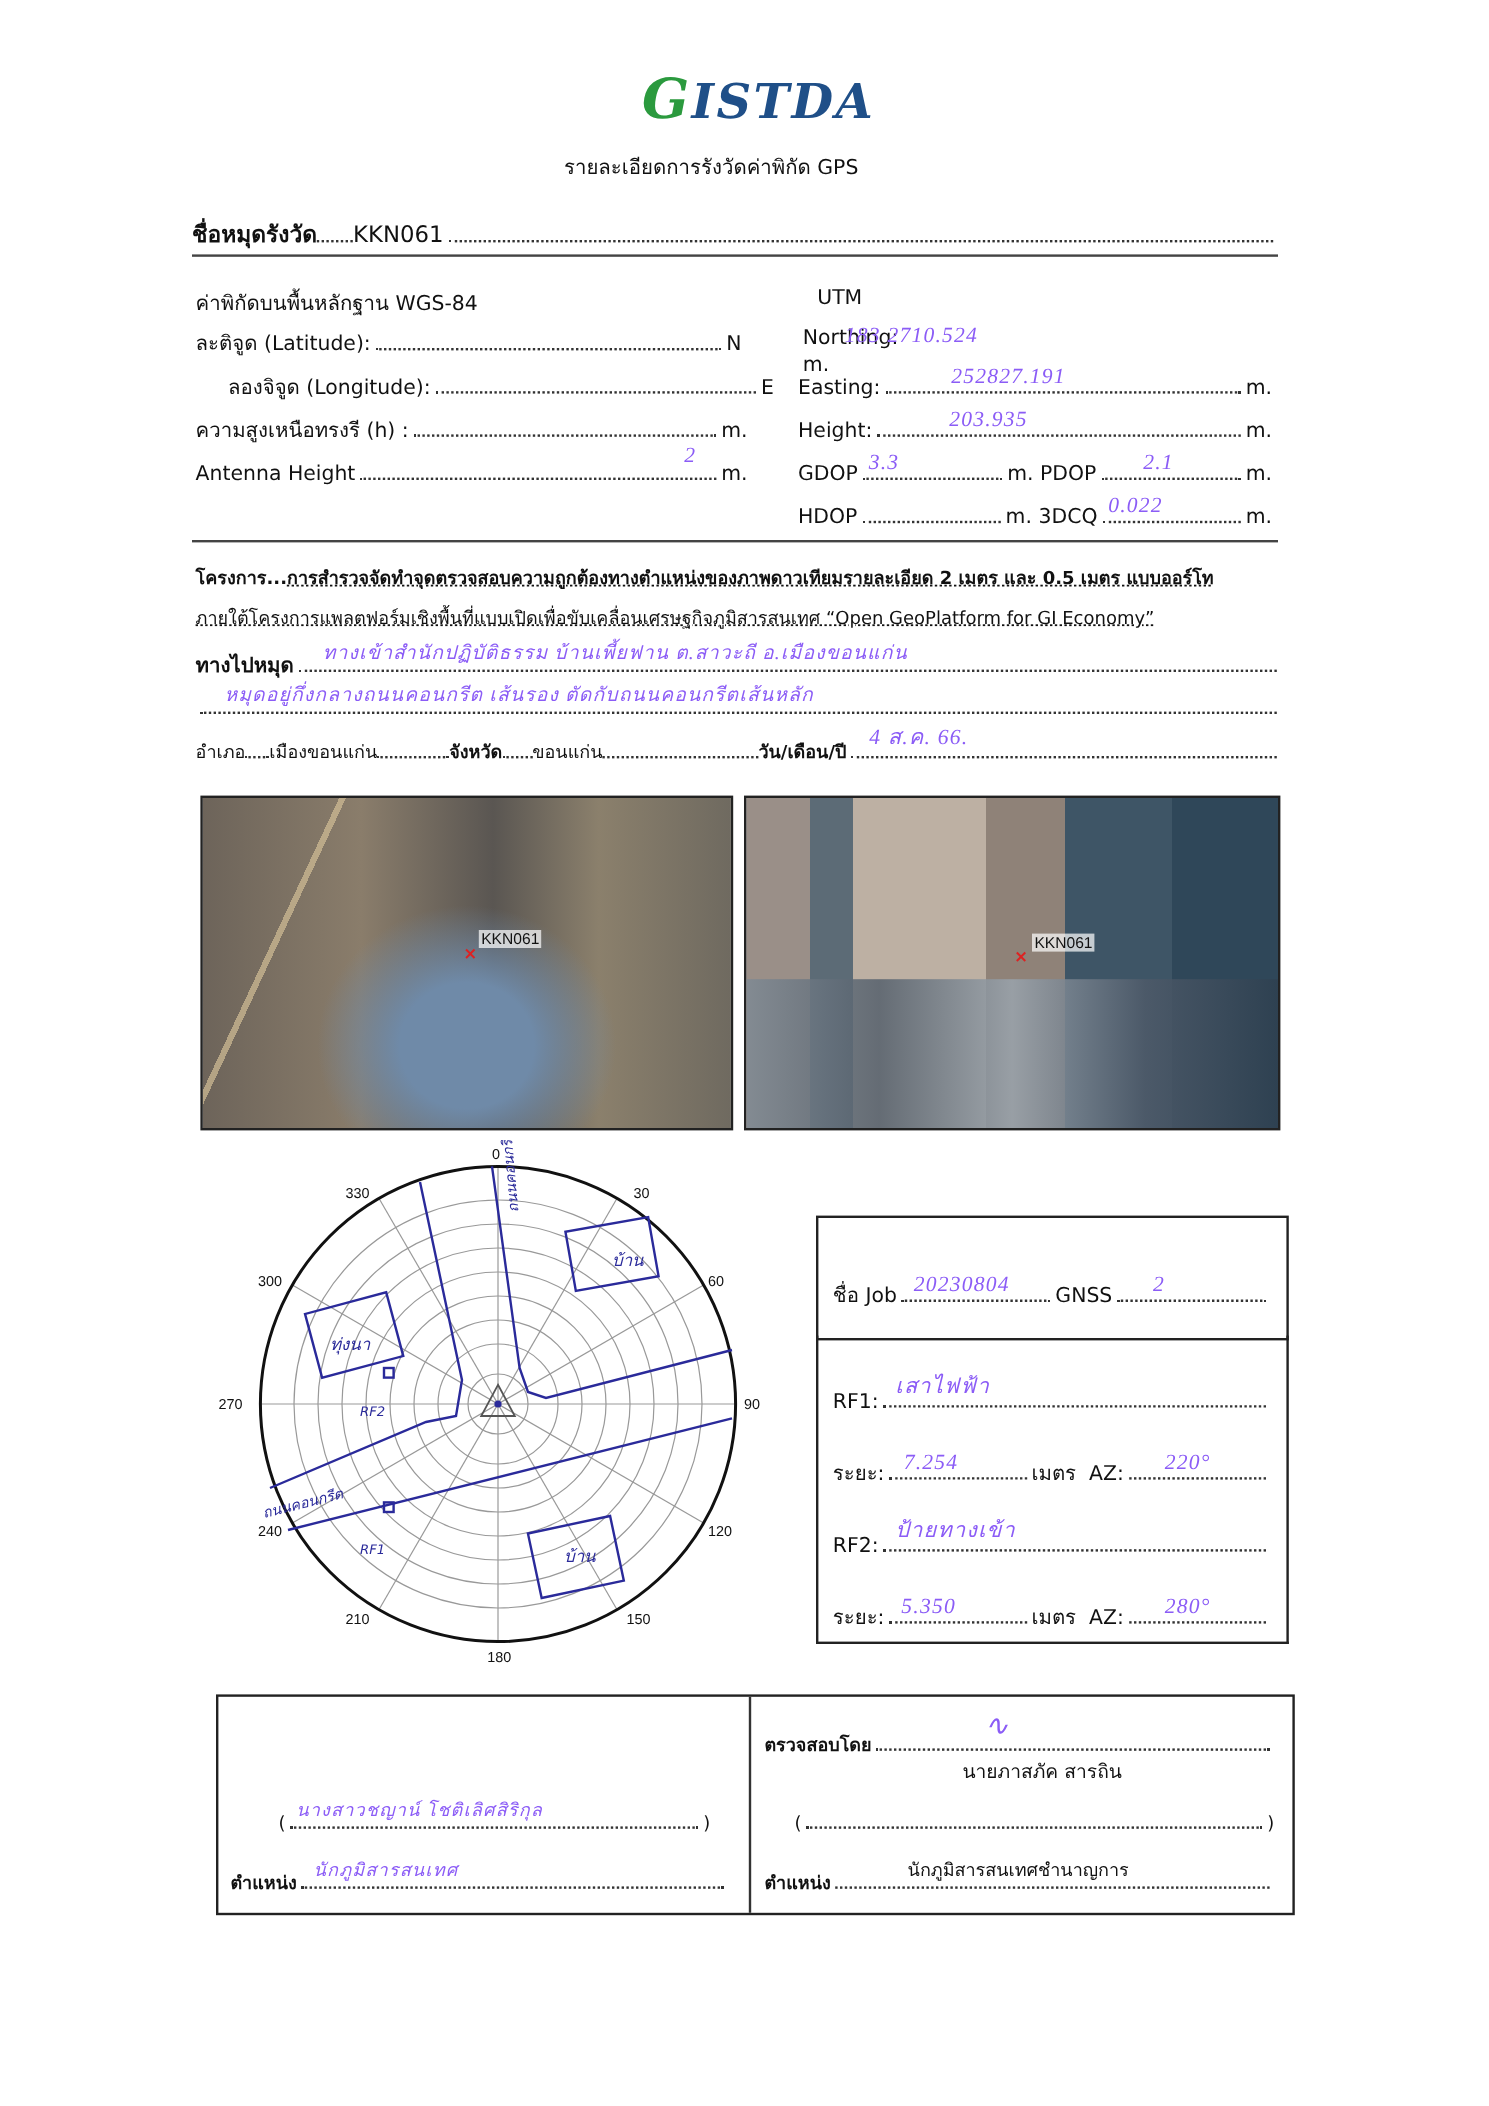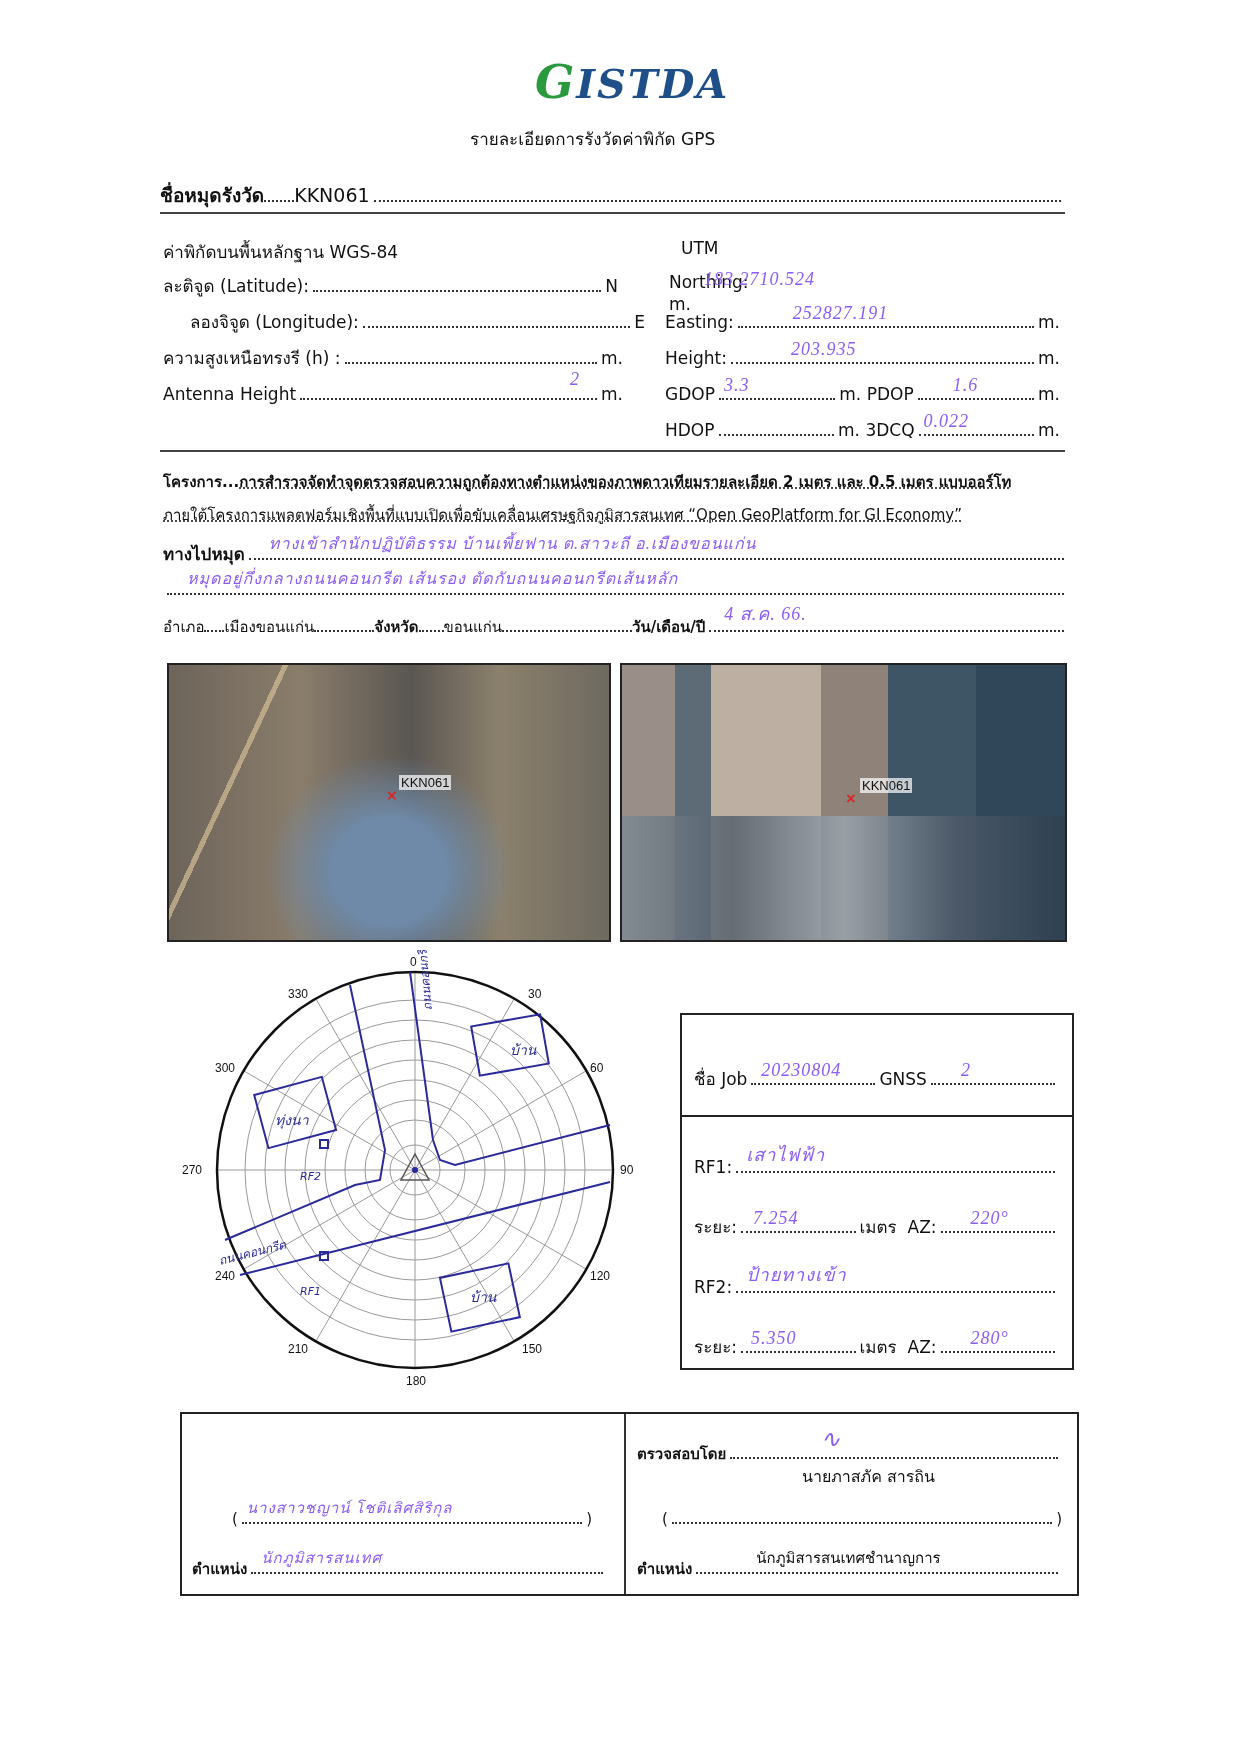--- a/index.html
+++ b/index.html
@@ -85,21 +85,21 @@
     </span>
     <span>m.</span>
 </div>
 <div class="row" style="left:665px;top:380px;width:395px;">
   <span>GDOP</span>
     <span class="fill">
       <span class="hand" style="left:5px;">3.3</span>
     </span>
   <span>m. PDOP</span>
     <span class="fill">
-      <span class="hand" style="left:35px;">1.6</span>
+      <span class="hand" style="left:35px;">2.1</span>
     </span>
     <span>m.</span>
 </div>
 <div class="row" style="left:665px;top:416px;width:395px;">
   <span>HDOP</span>
     <span class="fill">
       <span class="hand"></span>
     </span>
   <span>m. 3DCQ</span>
     <span class="fill">

